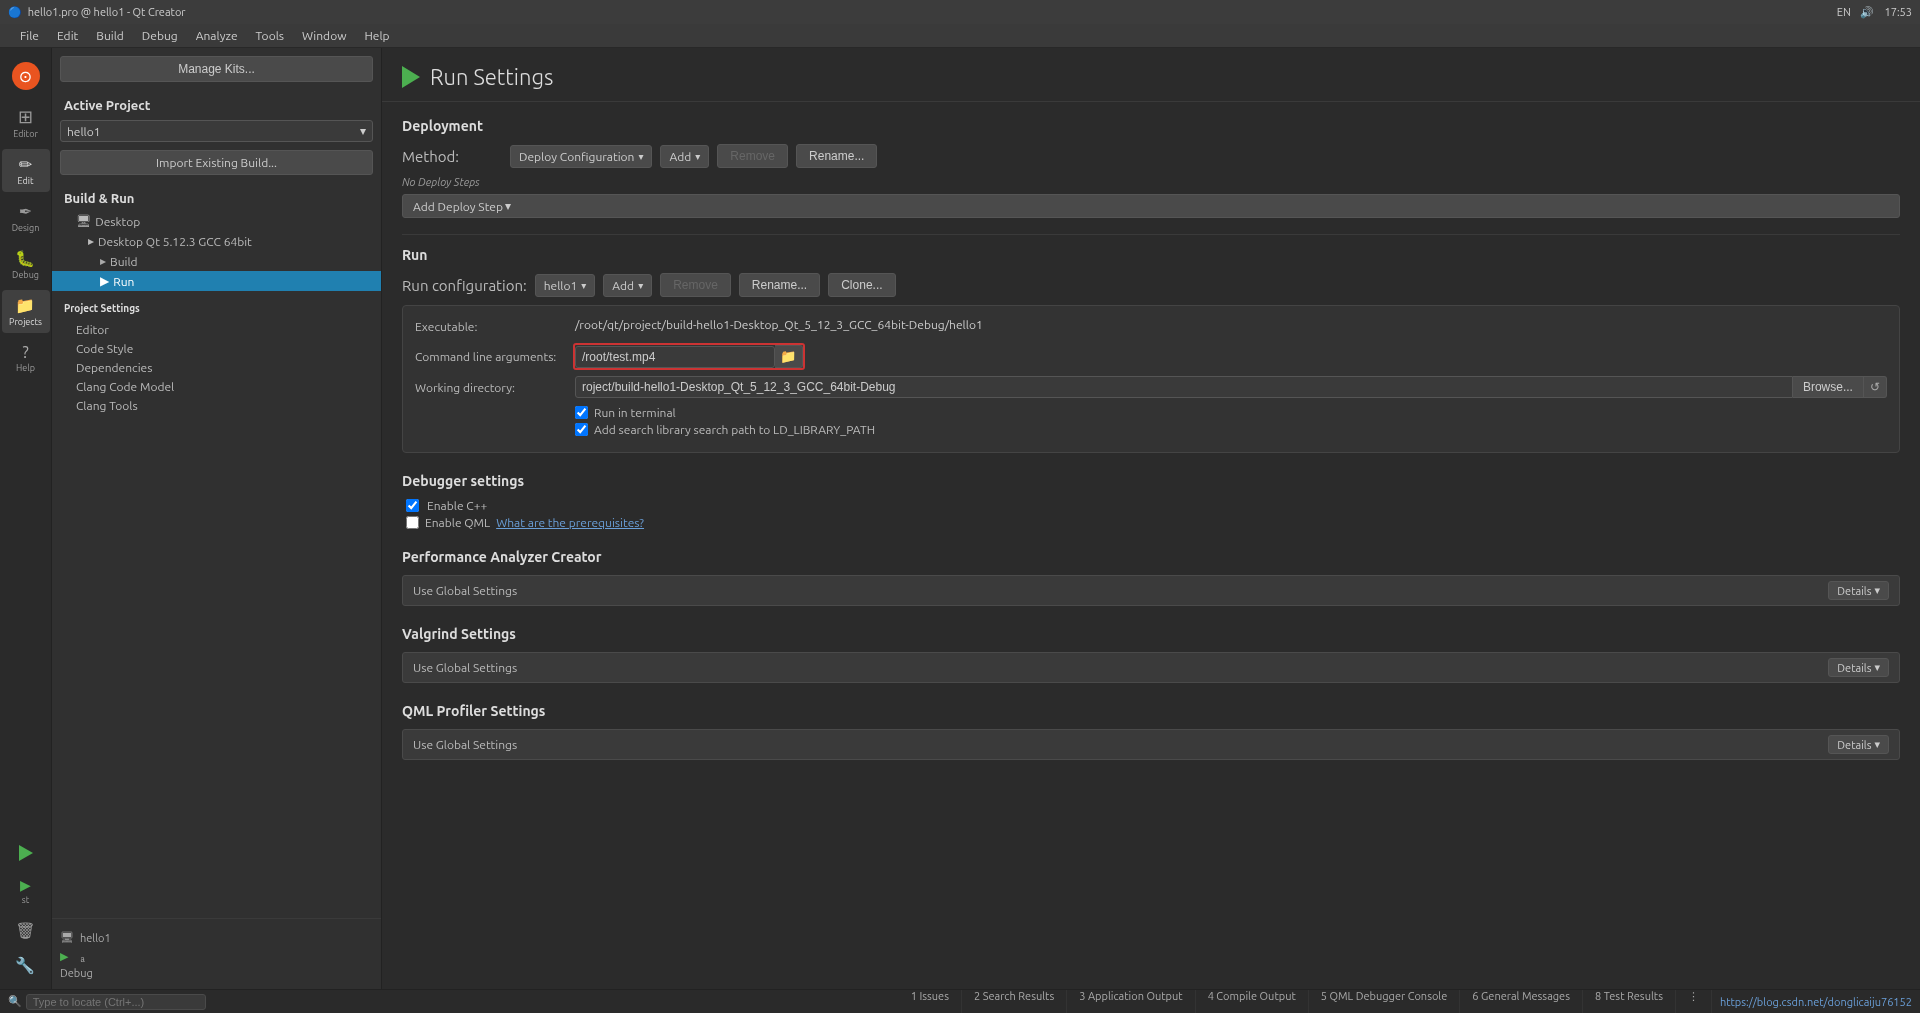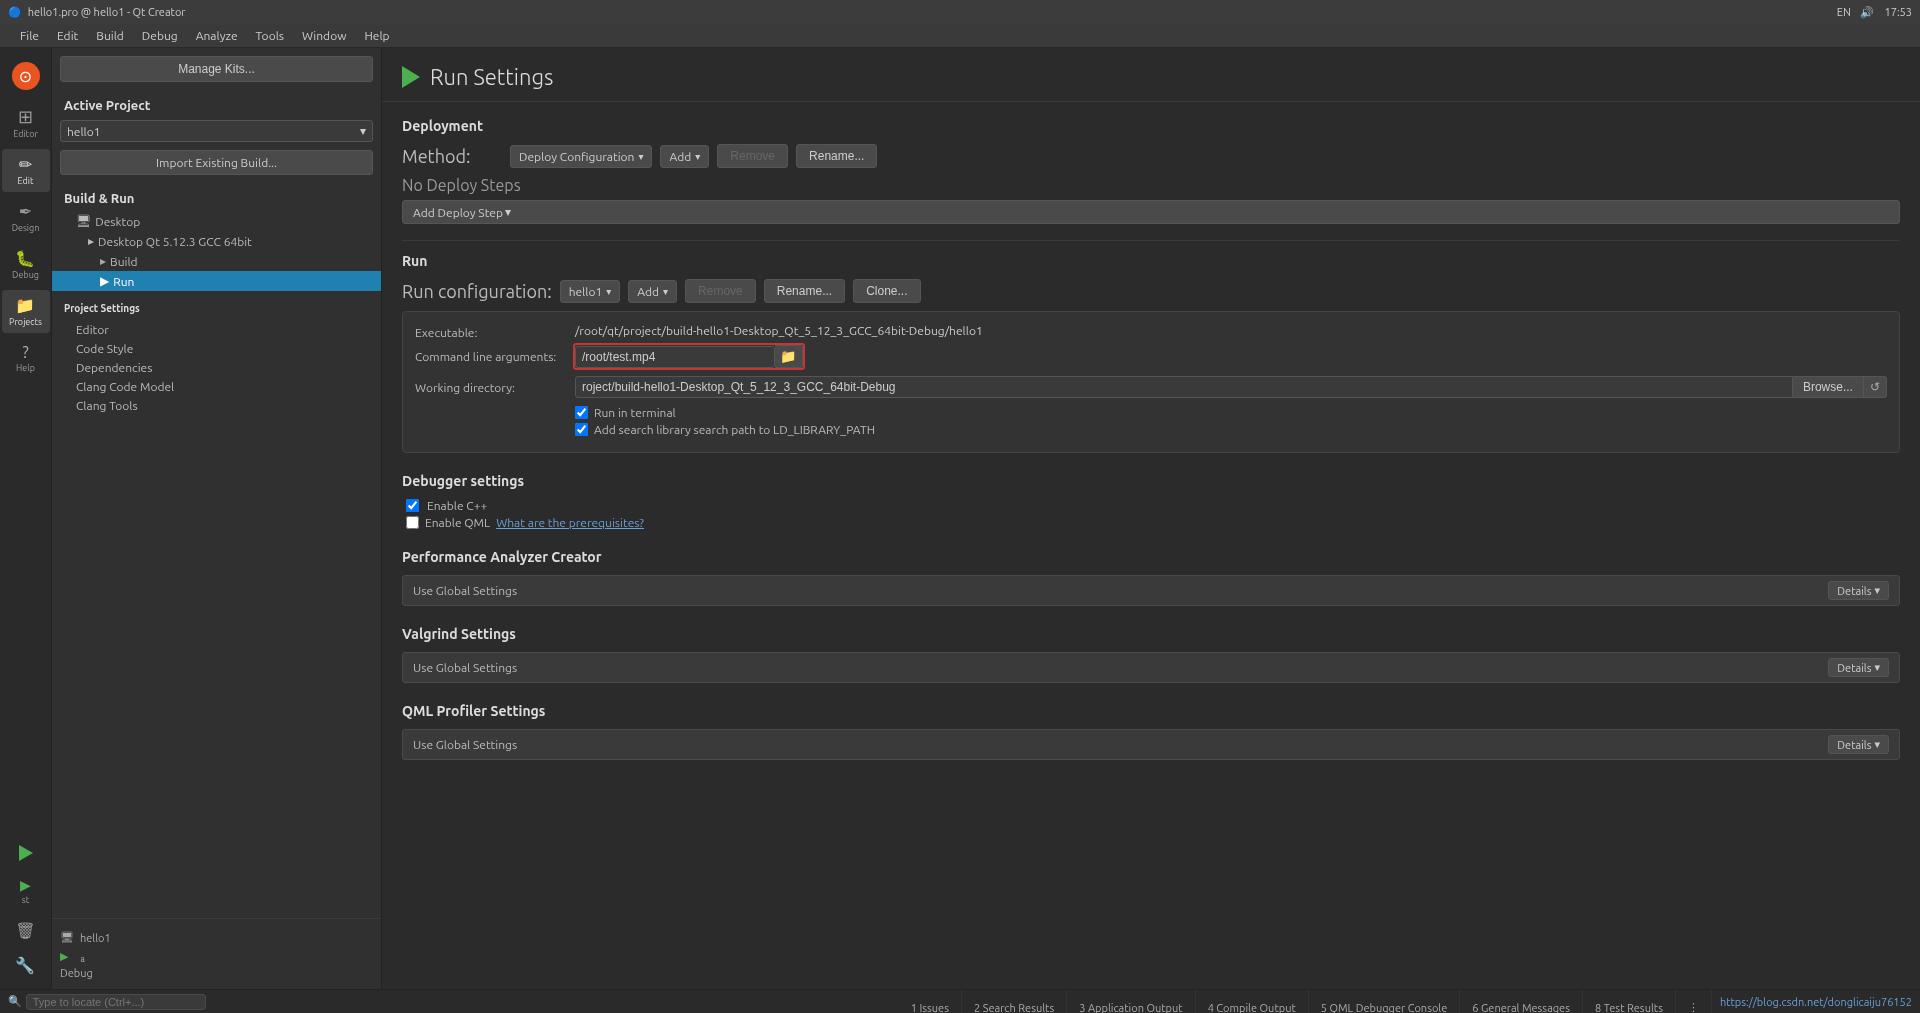--- a/index.html
+++ b/index.html
@@ -225,21 +225,21 @@
     }
 
     .form-row {
       display: flex;
       align-items: center;
       margin-bottom: 8px;
       gap: 8px;
     }
     .form-label {
       color: #bbb;
-      font-size: 18px;
+      font-size: 15px;
       min-width: 100px;
     }
 
     .btn {
       padding: 4px 12px;
       border-radius: 3px;
       border: 1px solid #555;
       background: #4a4a4a;
       color: #ccc;
       cursor: pointer;
@@ -255,23 +255,24 @@
       border-radius: 3px;
       border: 1px solid #555;
       background: #4a4a4a;
       color: #ccc;
       cursor: pointer;
       font-size: 12px;
     }
     .dropdown-btn .arrow { font-size: 10px; margin-left: 2px; }
 
     .no-deploy-steps {
-      font-size: 16px;
+      font-size: 11px;
       color: #999;
       margin: 4px 0 6px;
+      font-style: italic;
     }
 
     .add-deploy-btn {
       display: flex;
       align-items: center;
       gap: 2px;
       padding: 4px 10px;
       border-radius: 3px;
       border: 1px solid #555;
       background: #4a4a4a;
@@ -287,21 +288,21 @@
       background: #333;
       border: 1px solid #444;
       border-radius: 4px;
       padding: 12px;
       margin-top: 8px;
     }
 
     .exe-row {
       display: flex;
       align-items: flex-start;
-      margin-bottom: 6px;
+      margin-bottom: 12px;
     }
     .exe-label {
       min-width: 160px;
       color: #bbb;
       font-size: 12px;
       padding-top: 2px;
     }
     .exe-value {
       color: #ccc;
       font-size: 12px;
@@ -458,21 +459,21 @@
     }
     .statusbar-tabs {
       display: flex;
       align-items: center;
       gap: 0;
     }
     .statusbar-tab {
       padding: 0 12px;
       height: 24px;
       display: flex;
-      align-items: flex-end;
+      align-items: flex-start;
       cursor: pointer;
       border-right: 1px solid #333;
       color: #aaa;
       font-size: 11px;
       white-space: nowrap;
     }
     .statusbar-right {
       padding: 0 8px;
       color: #6a9fd8;
       font-size: 11px;

